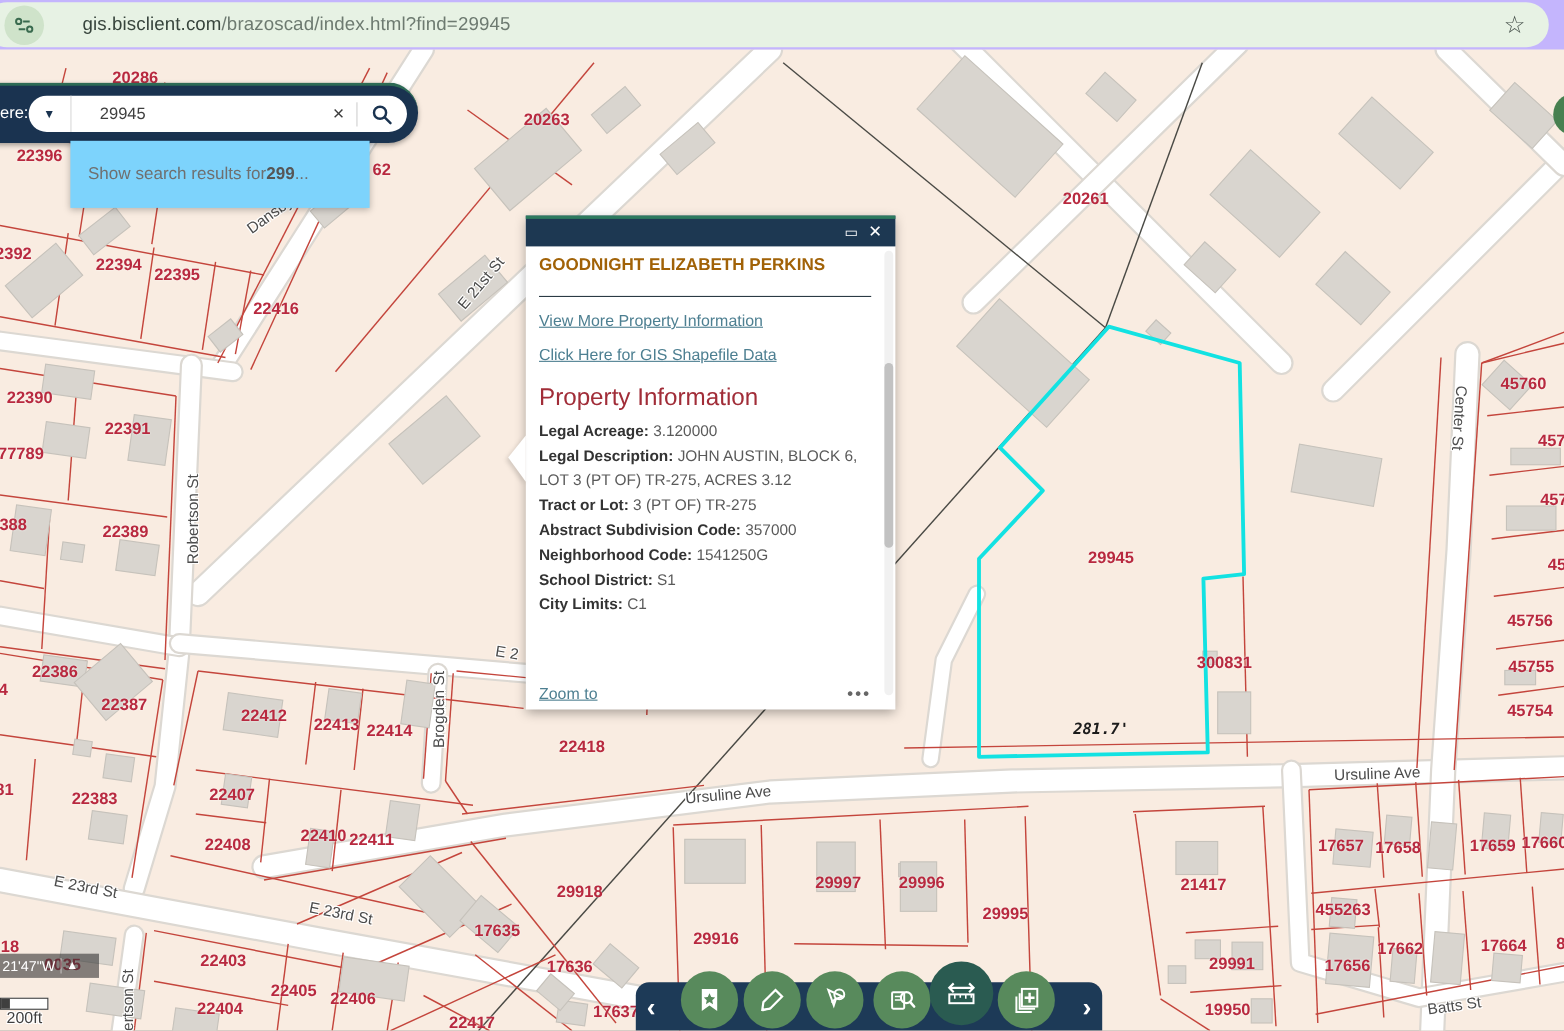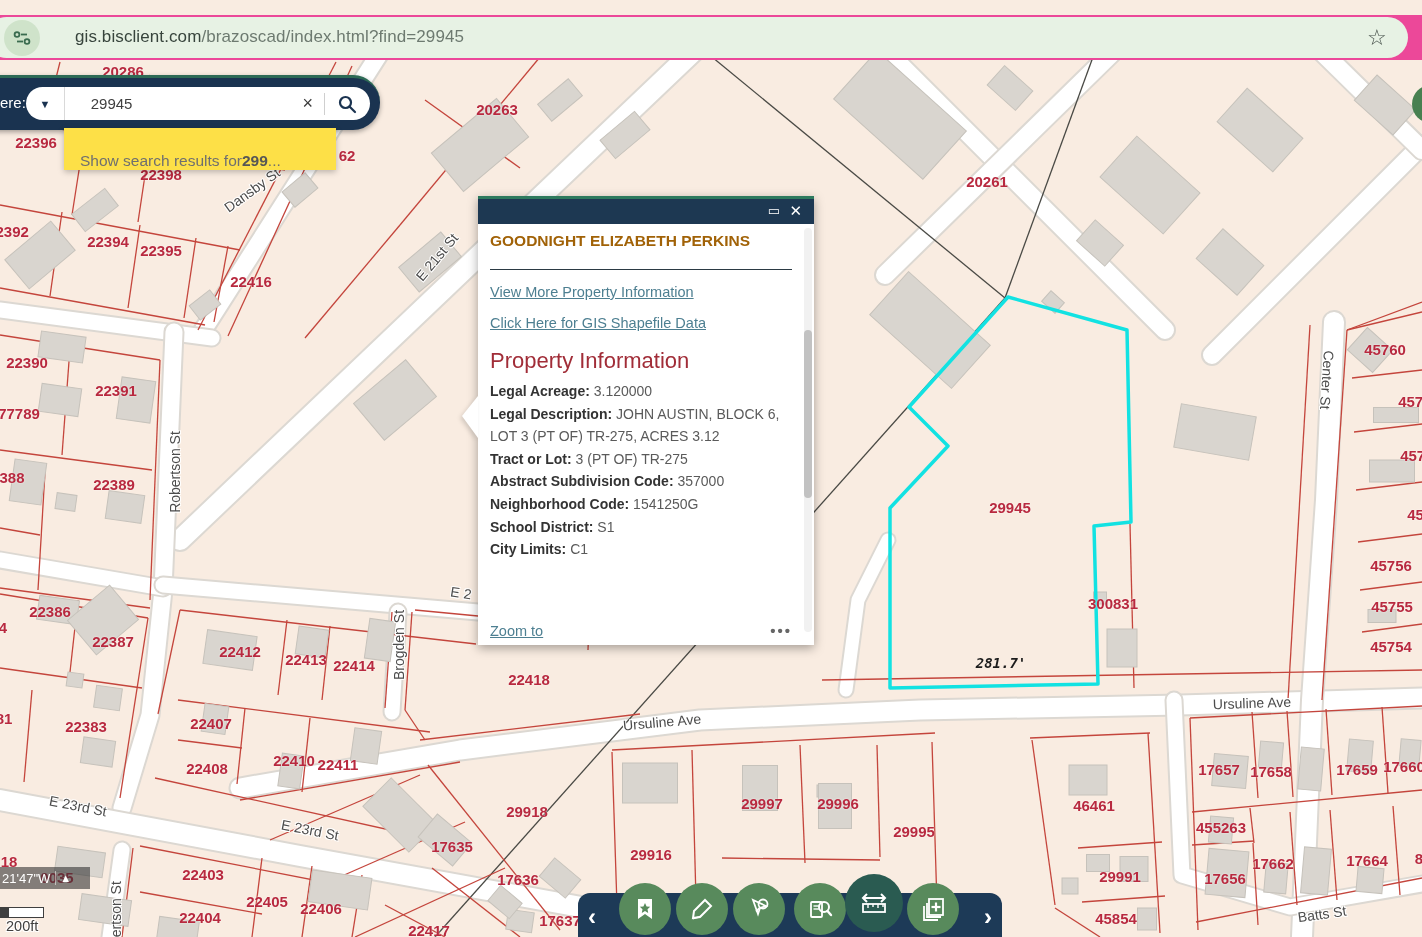--- a/index.html
+++ b/index.html
@@ -1,19 +1,19 @@
 <!DOCTYPE html>
 <html><head>
 <meta charset="utf-8">
 <style>
   html,body{margin:0;padding:0;background:#888;}
   #screen{position:relative;width:1422px;height:937px;overflow:hidden;background:#f9ece1;
     font-family:"Liberation Sans",sans-serif;}
   
-  #browser-bar{position:absolute;left:0;top:0;width:1422px;height:45px;background:#ec4899;z-index:10;margin-top:15px;}
+  #browser-bar{position:absolute;left:0;top:0;width:1422px;height:45px;background:#c4b5fd;z-index:10;}
   #address-pill{position:absolute;left:-14px;top:2px;width:1422px;height:41px;background:#e7f2e4;
     border-radius:22px;display:flex;align-items:center;}
   #profile-icon{position:absolute;left:18px;top:3px;width:36px;height:36px;border-radius:50%;
     background:#cfe3ca;display:flex;align-items:center;justify-content:center;}
   #url-text{position:absolute;left:89px;top:10px;font-size:17px;color:#3c4a42;letter-spacing:0.1px;}
   #url-text .domain{color:#37443c;} #url-text .path{color:#6d7a70;}
   #star-icon{position:absolute;left:1381px;top:8px;font-size:22px;color:#454f49;}
   
   #map{position:absolute;left:0;top:45px;width:1311px;height:892px;z-index:1;}
   #map svg{position:absolute;left:0;top:0;}
@@ -30,22 +30,22 @@
   #search-hint{position:absolute;left:30px;top:16px;color:#fff;font-size:15px;}
   #search-pill{position:absolute;left:56px;top:9px;width:344px;height:33px;background:#fff;border-radius:17px;
     display:flex;align-items:center;}
   #dropdown-btn{width:40px;height:100%;border-right:1px solid #d9d9d9;display:flex;align-items:center;
     justify-content:center;color:#1a3350;font-size:11px;cursor:pointer;}
   #search-input{border:0;outline:0;flex:1;font-size:15px;color:#3f3f3f;padding-left:26px;background:transparent;
     font-family:"Liberation Sans",sans-serif;}
   #clear-btn{width:34px;text-align:center;color:#3c3c3c;font-size:18px;cursor:pointer;}
   #search-sep{width:1px;height:22px;background:#cfcfcf;}
   #search-btn{width:48px;text-align:center;cursor:pointer;display:flex;justify-content:center;}
-  #suggestion{position:absolute;left:64px;top:128px;width:256px;height:42px;background:#fde047;z-index:8;
-    box-shadow:0 2px 6px rgba(0,0,0,.25);display:flex;align-items:flex-end;padding-left:16px;
+  #suggestion{position:absolute;left:64px;top:128px;width:256px;height:61px;background:#7dd3fc;z-index:8;
+    box-shadow:0 2px 6px rgba(0,0,0,.25);display:flex;align-items:center;padding-left:16px;
     font-size:15.5px;color:#6f6f6f;}
   #suggestion b{color:#565656;}
   
   #popup{position:absolute;left:478px;top:196px;width:336px;height:449px;z-index:7;
     box-shadow:0 3px 10px rgba(0,0,0,.35);background:#fff;}
   #popup-header{height:25px;background:#1d3852;border-top:3px solid #2d7a5e;position:relative;}
   .win-icon{position:absolute;top:5px;color:#fff;font-size:13px;cursor:pointer;line-height:14px;}
   #max-icon{right:34px;} #close-icon{right:12px;font-size:15px;}
   #popup-tail{position:absolute;left:-16px;top:200px;width:0;height:0;
     border-top:20px solid transparent;border-bottom:22px solid transparent;border-right:16px solid #fff;
@@ -357,23 +357,23 @@
         <div class="parcel-label" style="left: 527px; top: 766px;">29918</div>
         <div class="parcel-label" style="left: 452px; top: 801px;">17635</div>
         <div class="parcel-label" style="left: 518px; top: 834px;">17636</div>
         <div class="parcel-label" style="left: 560px; top: 875px;">17637</div>
         <div class="parcel-label" style="left: 651px; top: 809px;">29916</div>
         <div class="parcel-label" style="left: 762px; top: 758px;">29997</div>
         <div class="parcel-label" style="left: 838px; top: 758px;">29996</div>
         <div class="parcel-label" style="left: 914px; top: 786px;">29995</div>
         <div class="parcel-label" style="left: 1010px; top: 462px;">29945</div>
         <div class="parcel-label" style="left: 1113px; top: 558px;">300831</div>
-        <div class="parcel-label" style="left: 1094px; top: 760px;">46461</div>
+        <div class="parcel-label" style="left: 1094px; top: 760px;">21417</div>
         <div class="parcel-label" style="left: 1120px; top: 831px;">29991</div>
-        <div class="parcel-label" style="left: 1116px; top: 873px;">45854</div>
+        <div class="parcel-label" style="left: 1116px; top: 873px;">19950</div>
         <div class="parcel-label" style="left: 1385px; top: 304px;">45760</div>
         <div class="parcel-label" style="left: 1419px; top: 356px;">45759</div>
         <div class="parcel-label" style="left: 1421px; top: 410px;">45758</div>
         <div class="parcel-label" style="left: 1428px; top: 469px;">45757</div>
         <div class="parcel-label" style="left: 1391px; top: 520px;">45756</div>
         <div class="parcel-label" style="left: 1392px; top: 561px;">45755</div>
         <div class="parcel-label" style="left: 1391px; top: 601px;">45754</div>
         <div class="parcel-label" style="left: 1219px; top: 724px;">17657</div>
         <div class="parcel-label" style="left: 1271px; top: 726px;">17658</div>
         <div class="parcel-label" style="left: 1357px; top: 724px;">17659</div>

